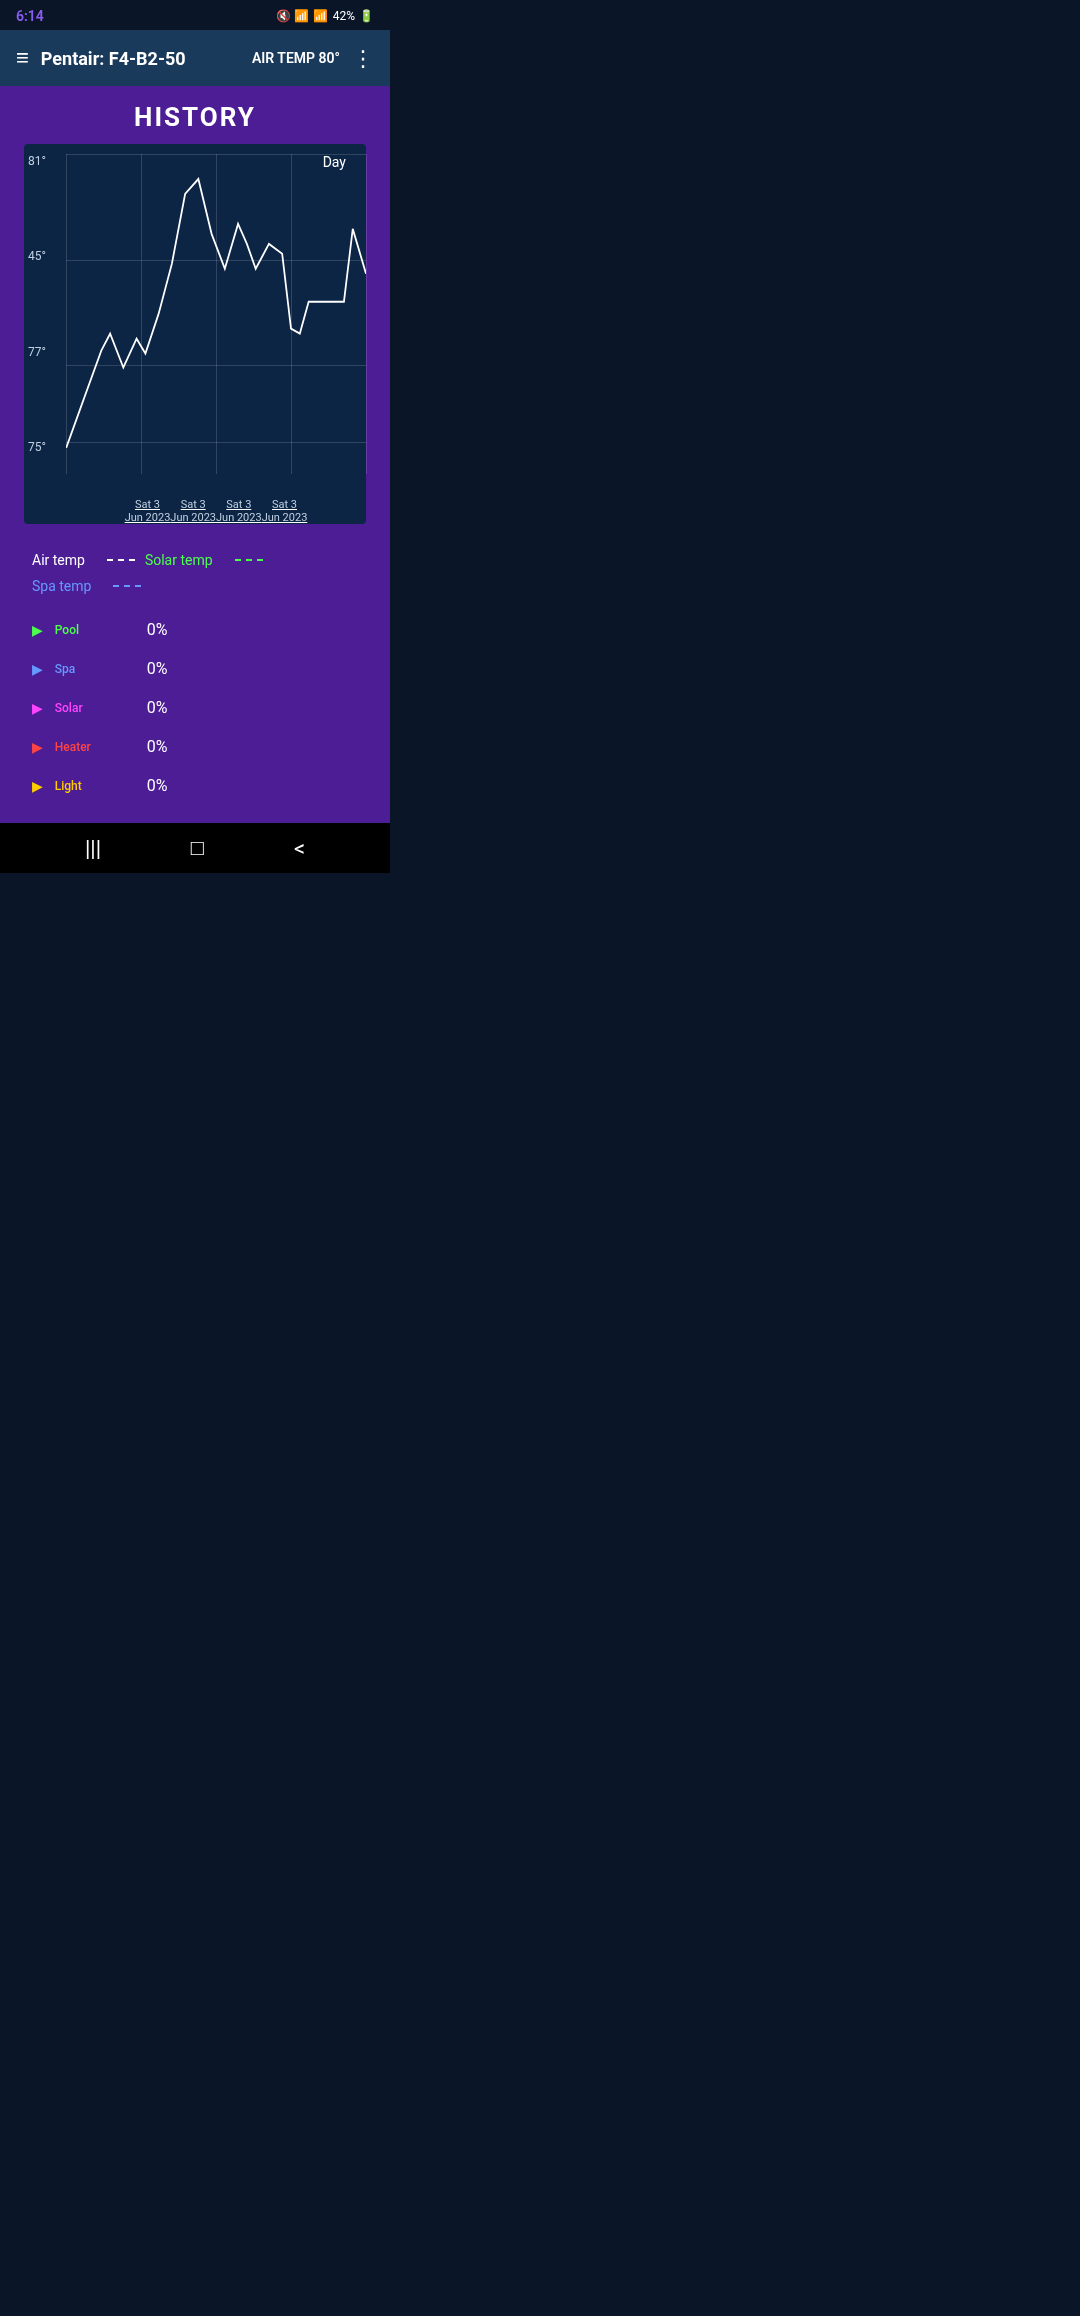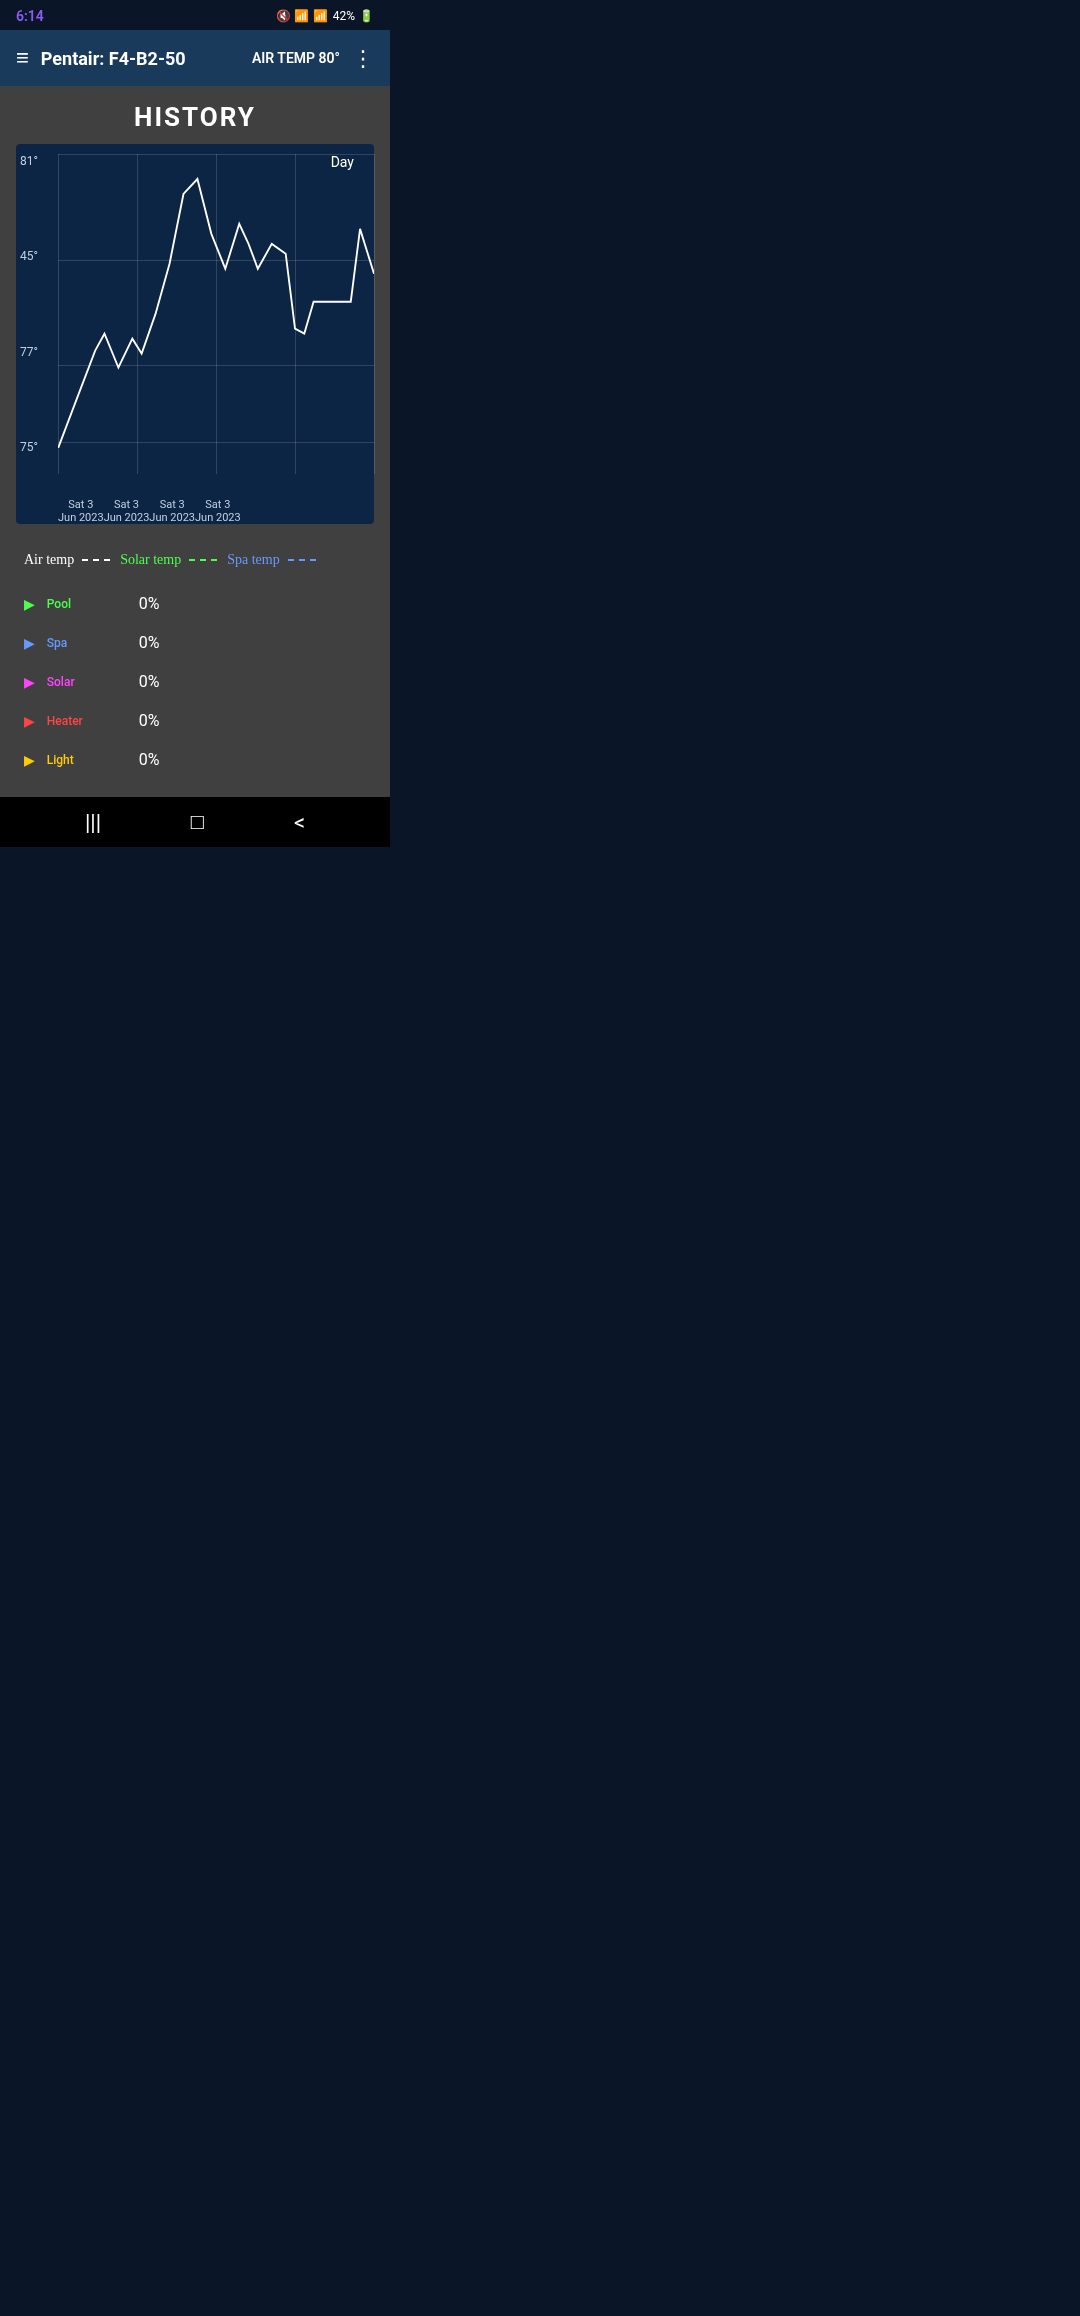--- a/index.html
+++ b/index.html
@@ -64,22 +64,22 @@
       cursor: pointer;
     }
     .more-icon {
       font-size: 22px;
       color: white;
       cursor: pointer;
     }
 
     
     .main {
-      background: #404040;
-      padding: 16px 16px 10px;
+      background: #4c1d95;
+      padding: 16px 24px 10px;
     }
 
     .page-title {
       text-align: center;
       font-size: 26px;
       font-weight: 700;
       color: white;
       margin-bottom: 12px;
       letter-spacing: 2px;
     }
@@ -152,24 +152,23 @@
     .legend {
       display: flex;
       gap: 10px;
       padding: 12px 8px 8px;
       align-items: center;
       flex-wrap: wrap;
     }
     .legend-item {
       display: flex;
       align-items: center;
-      gap: 8px;
-      font-size: 14px;
-      color: white;
-      font-family: Liberation Serif, serif;
+      gap: 22px;
+      font-size: 14px;
+      color: white;
     }
     .legend-dash {
       display: inline-block;
       width: 28px;
       height: 2px;
       border-top: 2px dashed;
     }
     .legend-dash-white { border-color: white; }
     .legend-dash-green { border-color: #4cff4c; }
     .legend-dash-blue { border-color: #6699ff; }
@@ -292,21 +291,21 @@
             265,180
             275,148
             285,148
             300,148
             315,148
             325,75
             340,120
           "></polyline>
       </svg>
 
-      <div style="position:absolute; bottom:-50px; left:0; right:0; display:flex; justify-content:flex-start;">
+      <div style="position:absolute; bottom:-50px; left:0; right:0; display:flex; justify-content:center;text-decoration:underline;">
         <div class="x-label-group">
           <span>Sat 3</span>
           <span>Jun 2023</span>
         </div>
         <div class="x-label-group">
           <span>Sat 3</span>
           <span>Jun 2023</span>
         </div>
         <div class="x-label-group">
           <span>Sat 3</span>

